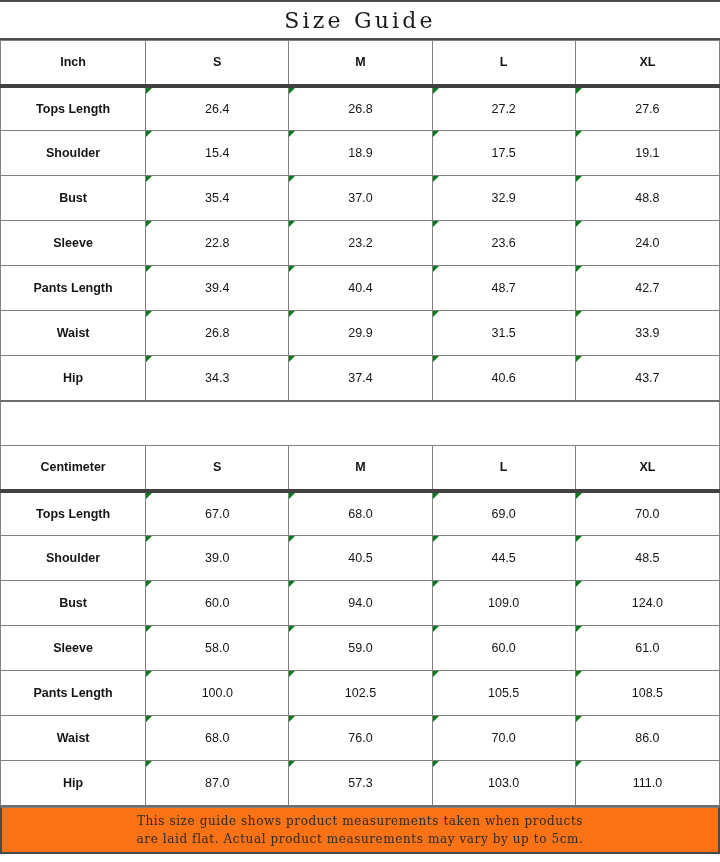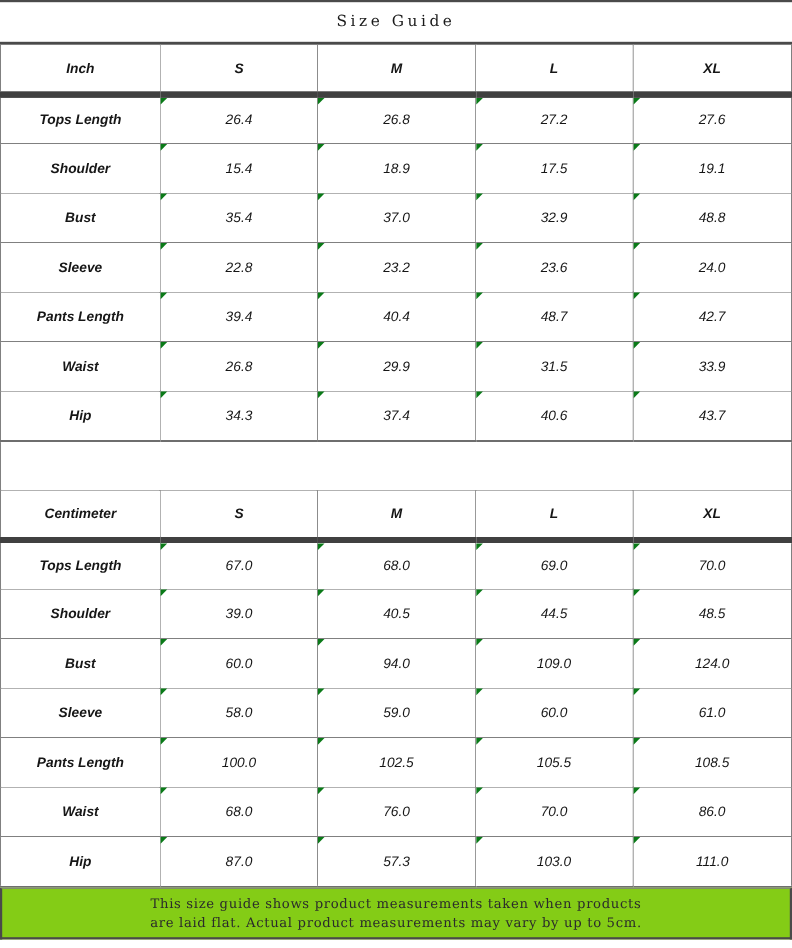--- a/index.html
+++ b/index.html
@@ -25,32 +25,31 @@
     height: 40px;
     border-top: 2px solid #4a4a4a;
     border-bottom: 2px solid #4a4a4a;
     display: flex;
     align-items: center;
     justify-content: center;
     box-sizing: border-box;
   }
   .title-text {
     font-family: "DejaVu Serif", "Liberation Serif", serif;
-    font-size: 14px;
+    font-size: 22px;
     letter-spacing: 3.2px;
     color: #1a1a1a;
     font-weight: 400;
   }
 
   
   table.sizes {
     width: 720px;
     border-collapse: collapse;
     table-layout: fixed;
-    font-style: italic;
   }
   table.sizes col.c-label { width: 145px; }
   table.sizes col.c-val   { width: 143px; }
   table.sizes col.c-val-last { width: 144px; }
 
   table.sizes td {
     height: 45px;
     padding: 0 4px;
     text-align: center;
     vertical-align: middle;
@@ -69,21 +68,21 @@
   }
   td.rowlabel {
     font-weight: bold;
     font-size: 12.5px;
     border-left: 2px solid #4a4a4a;
   }
   td.val-last {
     border-right: 2px solid #4a4a4a;
   }
   tr.thick-top > td {
-    border-top: 6px solid #404040;
+    border-top: 4px solid #404040;
   }
   tr.thick-bottom > td {
     border-bottom: 2px solid #6e6e6e;
   }
 
   
   td.spacer {
     height: 45px;
     border-left: 2px solid #4a4a4a;
     border-right: 2px solid #4a4a4a;
@@ -109,21 +108,21 @@
     border-left: 2px solid #4a4a4a;
     border-right: 2px solid #4a4a4a;
     border-bottom: 2px solid #4a4a4a;
     border-top: 1px solid #808080;
     height: 47px;
     display: flex;
     flex-direction: column;
     align-items: center;
     justify-content: center;
     box-sizing: border-box;
-    background: #84cc16;
+    background: #f97316;
   }
   .footer-note .line {
     font-family: "DejaVu Serif", "Liberation Serif", serif;
     font-size: 12px;
     letter-spacing: 0.6px;
     color: #2b2b2b;
     line-height: 18px;
     white-space: pre;
   }
 </style>

